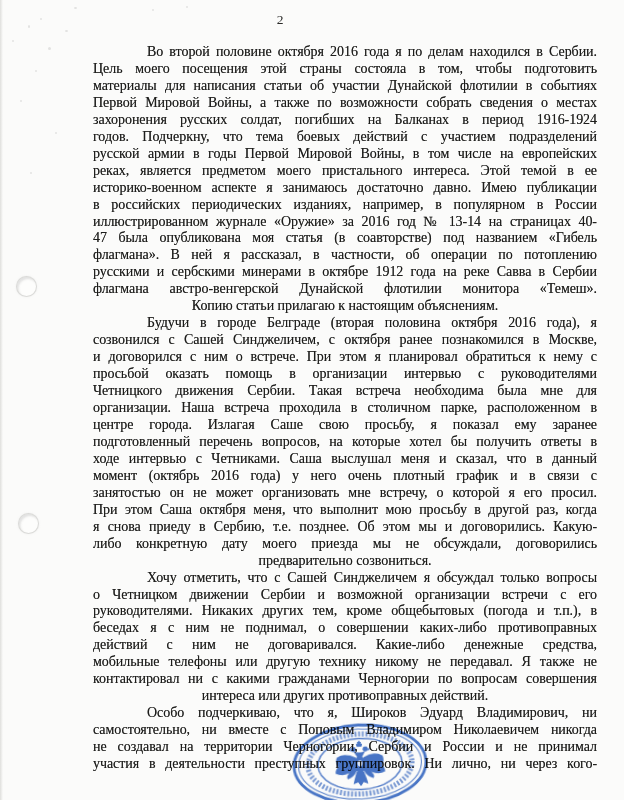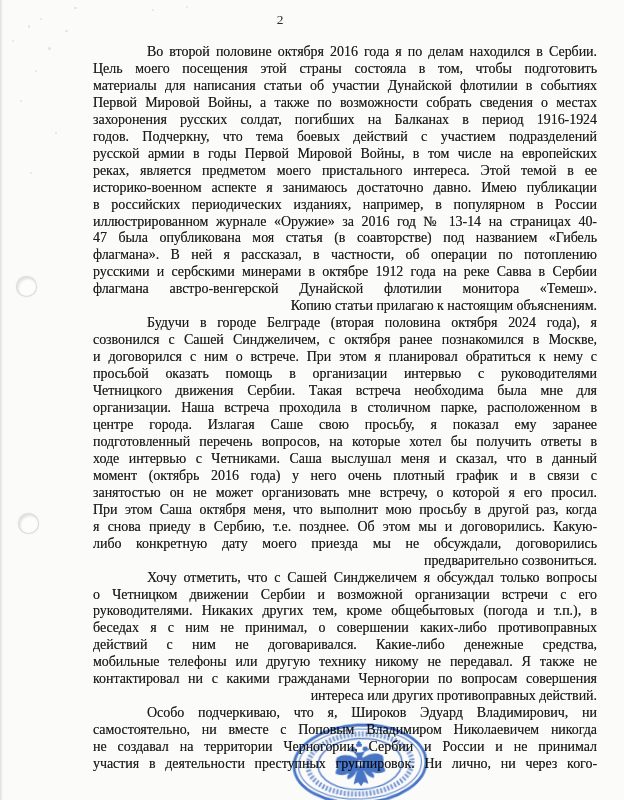--- a/index.html
+++ b/index.html
@@ -41,21 +41,21 @@
     font-size:14px;
     line-height:16.95px;
     letter-spacing:-0.05px;
     color:var(--text-color);
     text-shadow:0 0 0.45px rgba(20,20,20,.6);
     text-align:justify;
     text-align-last:justify;
     white-space:normal;
   }
   .line.indent{padding-left:54px;}
-  .line.short{text-align:right;text-align-last:auto;}
+  .line.short{text-align:center;text-align-last:auto;}
   .hole-punch{
     position:absolute;width:21px;height:21px;border-radius:50%;
     background:#fdfdfc;
     border:1.5px solid rgba(185,185,182,.5);
     box-shadow:inset 1.5px 2px 2px rgba(170,170,168,.3), 0 0 2px rgba(200,200,198,.25);
   }
   .hp1{left:16px;top:276px;}
   .hp2{left:18px;top:513px;}
   .speck{position:absolute;border-radius:50%;background:rgba(60,60,58,.13);}
   .stamp{
@@ -101,39 +101,39 @@
       <div class="line">русской армии в годы Первой Мировой Войны, в том числе на европейских</div>
       <div class="line">реках, является предметом моего пристального интереса. Этой темой в ее</div>
       <div class="line">историко-военном аспекте я занимаюсь достаточно давно. Имею публикации</div>
       <div class="line">в российских периодических изданиях, например, в популярном в России</div>
       <div class="line">иллюстрированном журнале «Оружие» за 2016 год № 13-14 на страницах 40-</div>
       <div class="line">47 была опубликована  моя статья (в соавторстве) под названием «Гибель</div>
       <div class="line">флагмана». В ней я рассказал, в частности, об операции по потоплению</div>
       <div class="line">русскими и сербскими минерами в октябре 1912 года на реке Савва в Сербии</div>
       <div class="line">флагмана австро-венгерской Дунайской флотилии монитора «Темеш».</div>
       <div class="line short">Копию статьи прилагаю к настоящим объяснениям.</div>
-      <div class="line indent">Будучи в городе Белграде (вторая половина октября 2024 года), я</div>
+      <div class="line indent">Будучи в городе Белграде (вторая половина октября 2016 года), я</div>
       <div class="line">созвонился с Сашей Синджеличем, с октября ранее познакомился в Москве,</div>
       <div class="line">и договорился с ним о встрече. При этом я планировал обратиться к нему с</div>
       <div class="line">просьбой  оказать помощь в организации интервью с  руководителями</div>
       <div class="line">Четницкого движения Сербии. Такая встреча необходима была мне для</div>
       <div class="line">организации. Наша встреча проходила в столичном парке, расположенном в</div>
       <div class="line">центре города. Излагая Саше свою просьбу, я показал ему заранее</div>
       <div class="line">подготовленный перечень вопросов, на которые хотел бы получить ответы в</div>
       <div class="line">ходе интервью с Четниками. Саша выслушал меня и сказал, что в данный</div>
       <div class="line">момент (октябрь 2016 года) у него очень плотный график и в связи с</div>
       <div class="line">занятостью он не может организовать мне встречу, о которой я его просил.</div>
       <div class="line">При этом Саша октября меня, что выполнит мою просьбу в другой раз, когда</div>
       <div class="line">я снова приеду в Сербию, т.е. позднее. Об этом мы и договорились. Какую-</div>
       <div class="line">либо конкретную дату моего приезда мы не обсуждали, договорились</div>
       <div class="line short">предварительно созвониться.</div>
       <div class="line indent">Хочу отметить, что с Сашей Синджеличем я обсуждал только вопросы</div>
       <div class="line">о Четницком движении Сербии и возможной организации встречи с его</div>
       <div class="line">руководителями. Никаких других тем, кроме общебытовых (погода и т.п.), в</div>
-      <div class="line">беседах я с ним не принимал, о совершении каких-либо противоправных</div>
+      <div class="line">беседах я с ним не поднимал, о совершении каких-либо противоправных</div>
       <div class="line">действий с ним не договаривался. Какие-либо денежные средства,</div>
       <div class="line">мобильные телефоны или другую технику никому не передавал. Я также не</div>
       <div class="line">контактировал ни с какими гражданами Черногории по вопросам совершения</div>
       <div class="line short">интереса или других противоправных действий.</div>
       <div class="line indent">Особо подчеркиваю, что я, Широков Эдуард Владимирович, ни</div>
       <div class="line">самостоятельно, ни вместе с Поповым Владимиром Николаевичем никогда</div>
       <div class="line">не создавал на территории Черногории, Сербии и России и не принимал</div>
       <div class="line">участия в деятельности преступных группировок. Ни лично, ни через кого-</div>
     </div>
 

